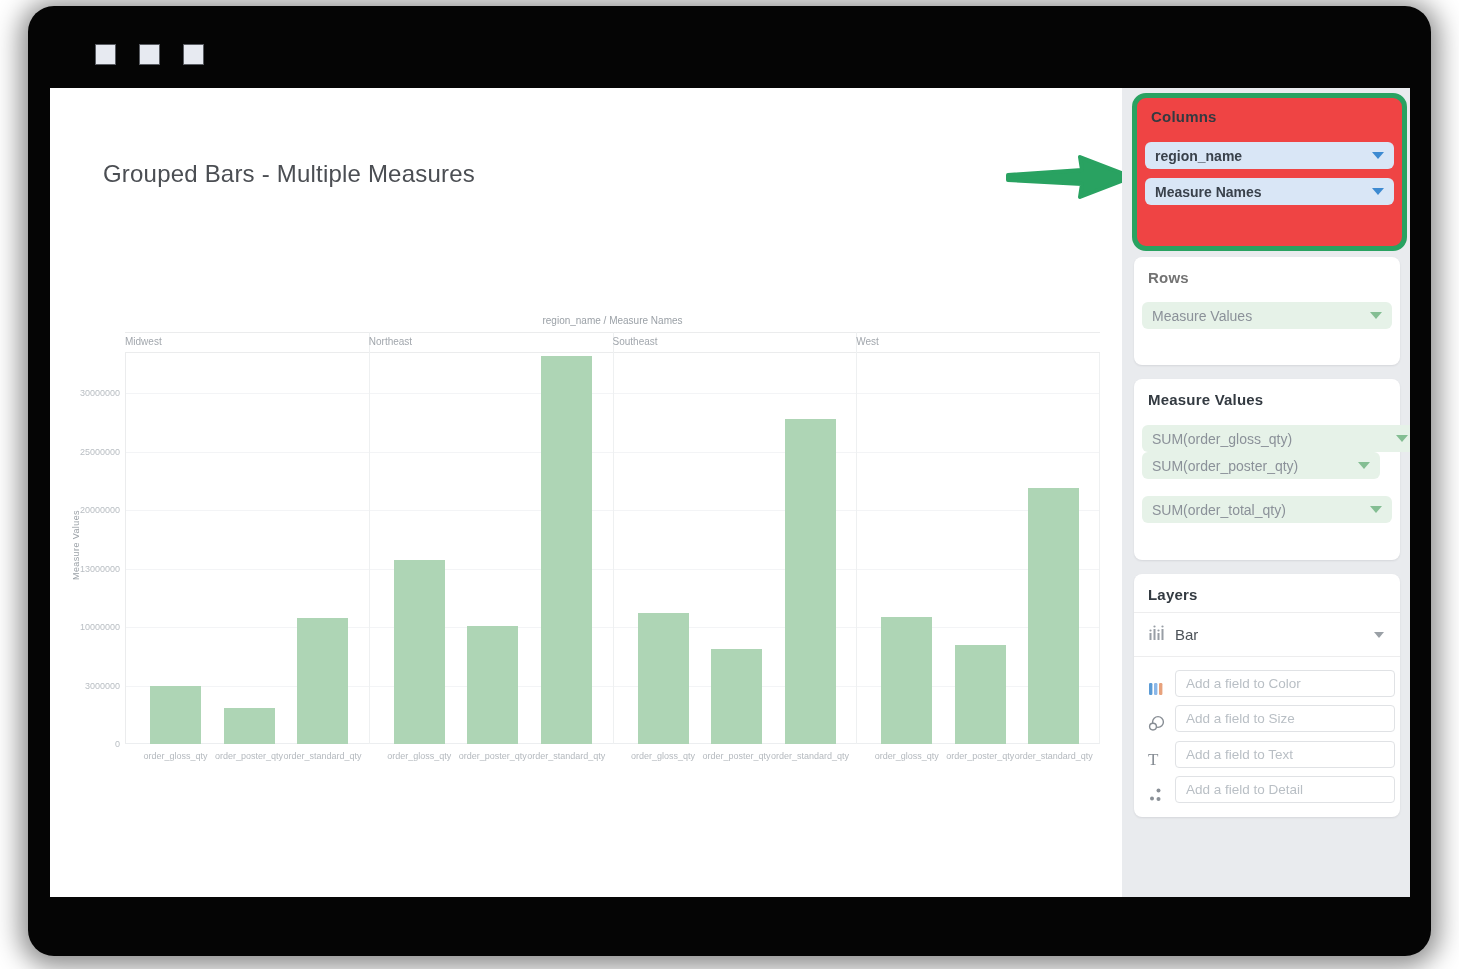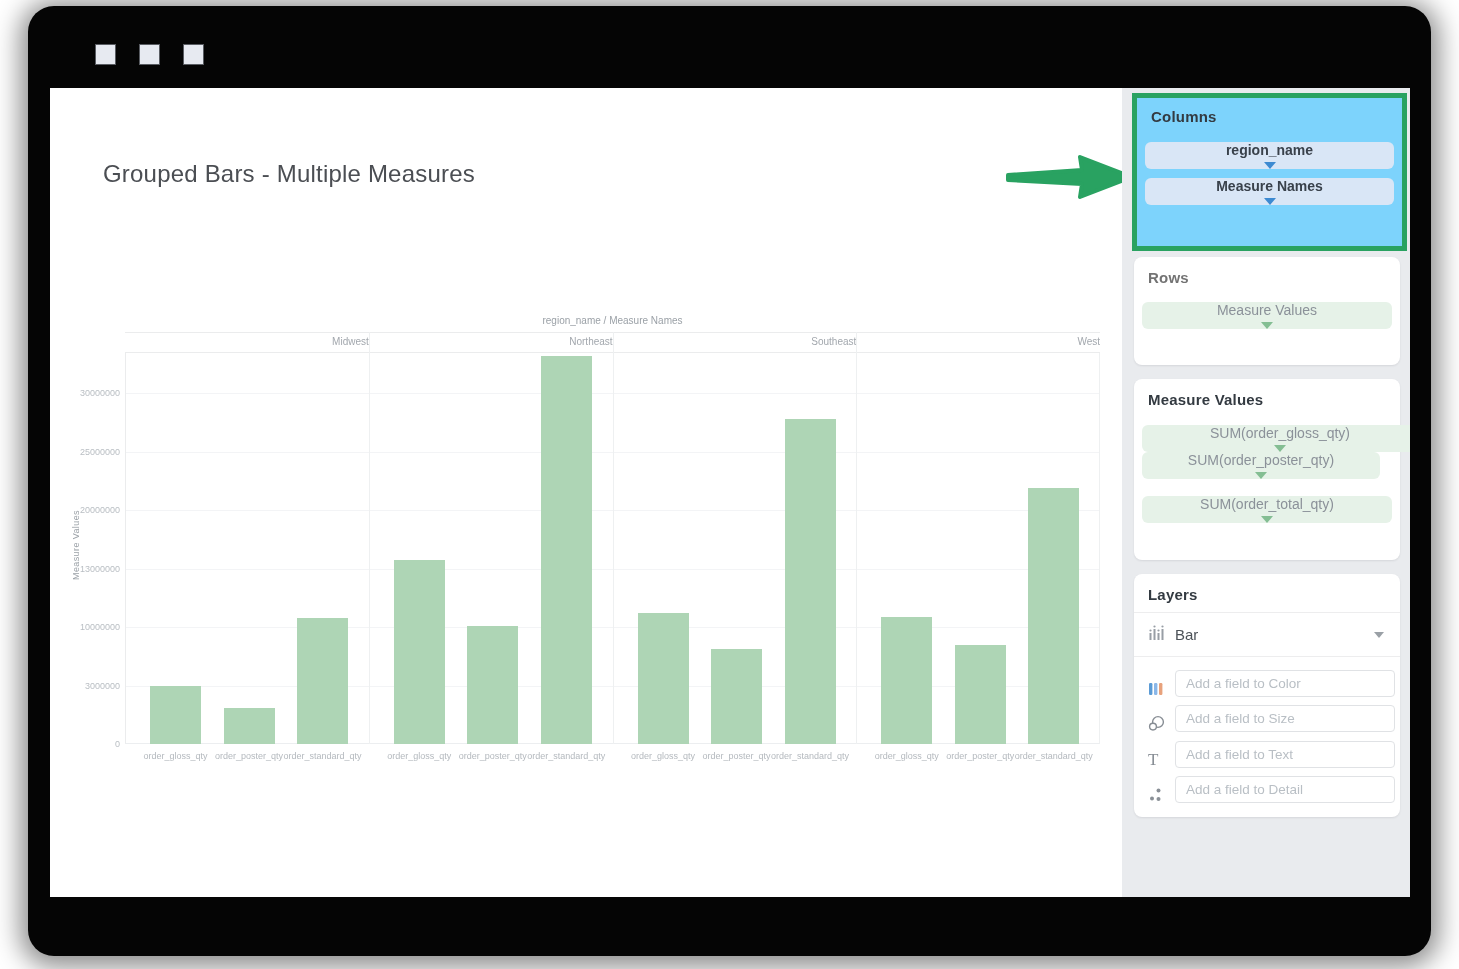--- a/index.html
+++ b/index.html
@@ -13,38 +13,38 @@
   .win-btn { position:absolute; top:38px; width:21px; height:21px; background:#e7eaf1; border:1px solid #595c62; }
 
   .content { position:absolute; left:22px; top:82px; width:1360px; height:809px; background:#ffffff; overflow:hidden; }
 
   .main { position:absolute; left:0; top:0; width:1072px; height:573px; background:#ffffff; }
   .page-title { position:absolute; left:53px; top:72px; font-size:24px; font-weight:500; color:#4b4e53; letter-spacing:0.2px; }
 
   
   .chart-title { position:absolute; left:75px; top:227px; width:975px; text-align:center; font-size:10px; color:#9ba1a7; }
   .pane-header { position:absolute; left:75px; top:244px; width:975px; height:21px; border-top:1px solid #ebeced; border-bottom:1px solid #ebeced; }
-  .pane-label { position:absolute; top:248px; height:14px; text-align:right; font-size:10px; color:#a2a7ad; }
+  .pane-label { position:absolute; top:248px; height:14px; text-align:left; font-size:10px; color:#a2a7ad; }
   .plot { position:absolute; left:75px; top:265px; width:975px; height:391px; border-left:1px solid #ebeced; border-right:1px solid #eef0f1; border-bottom:1px solid #eceef0; }
   .gridline { position:absolute; left:0; width:100%; height:1px; background:#f3f4f6; }
   .pane-sep { position:absolute; top:244px; width:1px; height:412px; background:#eef0f1; }
   .y-tick { position:absolute; width:62px; text-align:right; font-size:9px; color:#b9bec3; }
   .y-label { position:absolute; left:-24px; top:452px; font-size:9px; color:#9ba1a7; letter-spacing:0.4px; transform:rotate(-90deg); width:100px; text-align:center; }
   .bar { position:absolute; background:#aed5b5; }
   .x-label { position:absolute; top:663px; width:96px; text-align:center; font-size:9px; color:#b4b9be; }
 
   
   .sidebar { position:absolute; left:1072px; top:0; width:288px; height:809px; background:#e9ebee; }
   .card { position:absolute; background:#ffffff; border-radius:8px; box-shadow:0 1px 2px rgba(70,75,80,0.12); }
   .card-title { position:absolute; left:14px; top:12px; font-size:15px; font-weight:bold; color:#333a41; letter-spacing:0.2px; }
   .card-title.muted { color:#737373; }
 
-  .columns-box { position:absolute; left:10px; top:5px; width:275px; height:158px; background:#7dd3fc; border:5px solid #29a261; border-radius:0; }
-
-  .pill { position:absolute; height:27px; border-radius:6px; display:flex; align-items:center; padding:0 10px;flex-direction:column; }
+  .columns-box { position:absolute; left:10px; top:5px; width:275px; height:158px; background:#ef4444; border:5px solid #29a261; border-radius:14px; }
+
+  .pill { position:absolute; height:27px; border-radius:6px; display:flex; align-items:center; padding:0 10px; }
   .pill .pill-text { flex:1; font-size:14px; white-space:nowrap; overflow:hidden; }
   .pill.blue { background:#d9e6f6; }
   .pill.blue .pill-text { color:#39414b; font-weight:600; }
   .pill.green { background:#e6f2e8; }
   .pill.green .pill-text { color:#8b9199; font-weight:500; }
   .tri { width:0; height:0; border-left:6px solid transparent; border-right:6px solid transparent; }
   .tri.blue { border-top:7px solid #3d8ad1; }
   .tri.green { border-top:7px solid #84be93; }
   .tri.gray { border-top:6px solid #9aa0a6; border-left-width:5px; border-right-width:5px; }
 

